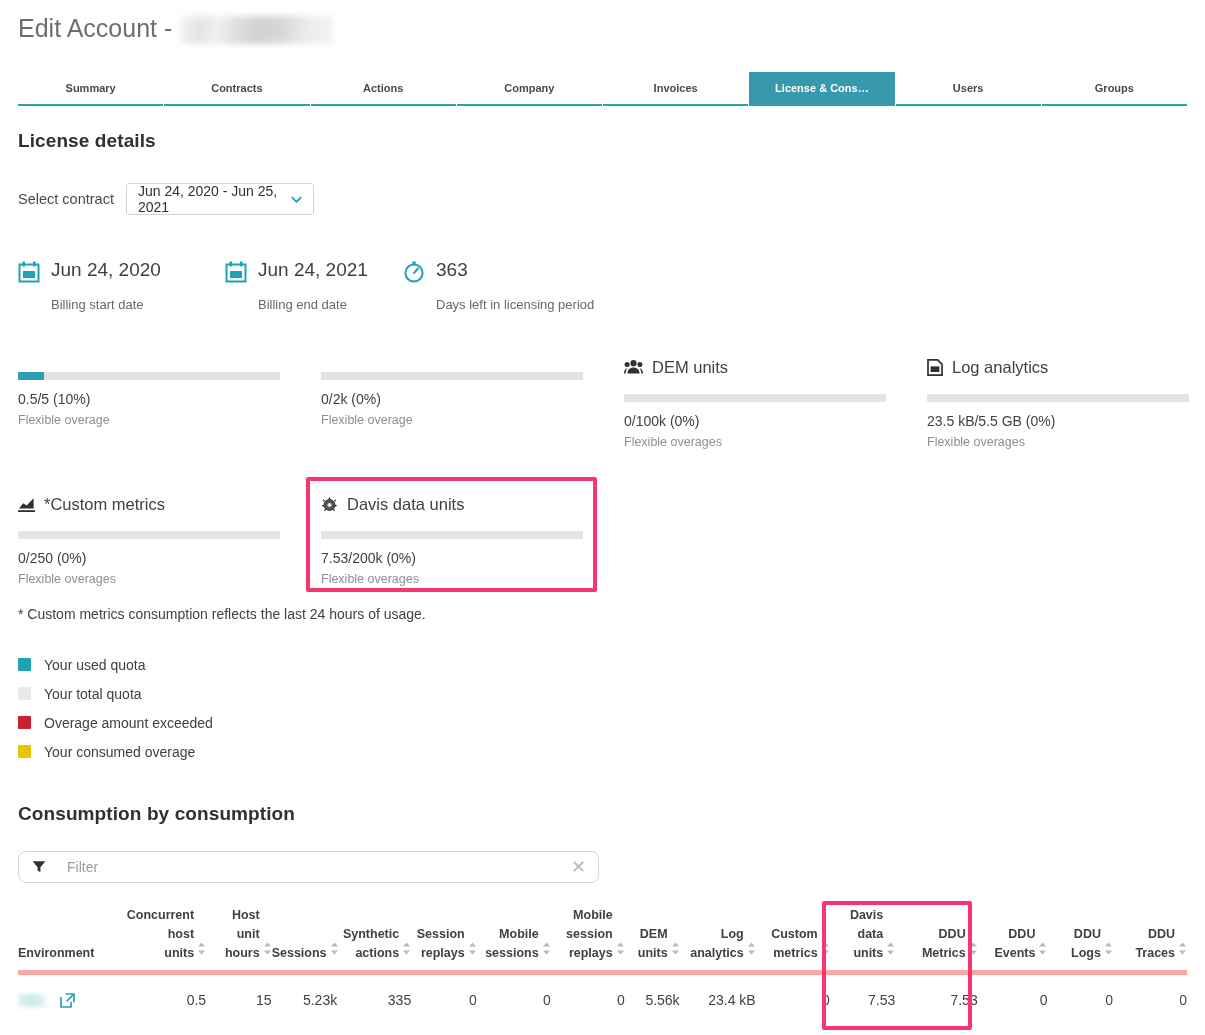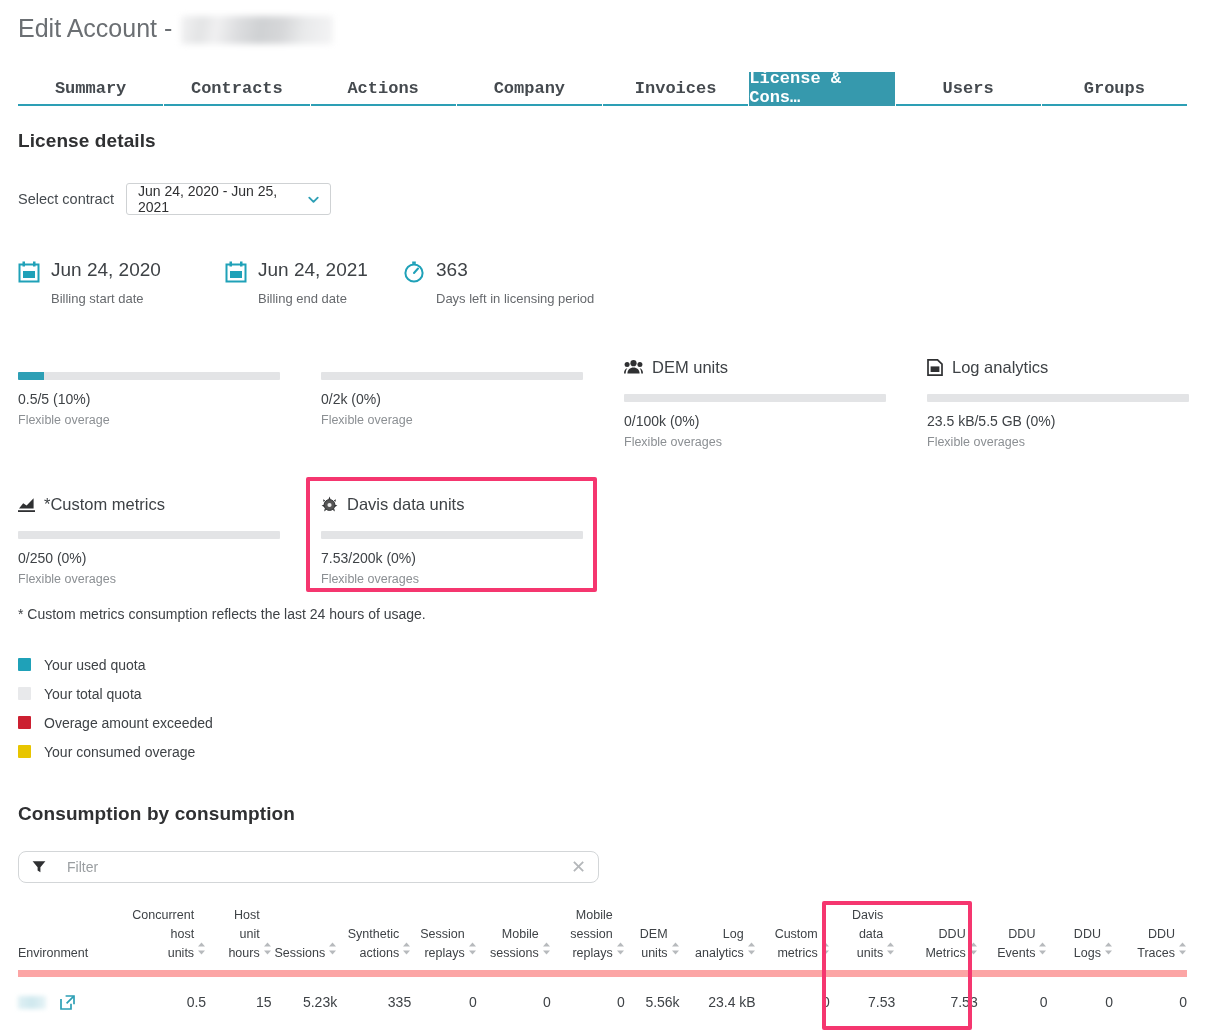--- a/index.html
+++ b/index.html
@@ -32,26 +32,25 @@
 
   
   .tabbar {
     position: absolute; left: 18px; top: 72px;
     width: 1169px; height: 34px;
     display: flex;
   }
   .tab {
     flex: 1 1 0;
     display: flex; align-items: center; justify-content: center;
-    font-size: 17px; font-weight: 600; color: #454a4f;
+    font-size: 11px; font-weight: 600; color: #454a4f;
     border-bottom: 2px solid #2d9fb5;
     margin-right: 1px;
     cursor: pointer;
     user-select: none;
-    font-family: Liberation Mono, monospace;
   }
   .tab:last-child { margin-right: 0; }
   .tab.active {
     background: #3699ad;
     color: #ffffff;
     border-bottom: 2px solid #3699ad;
   }
 
   
   .section-title {
@@ -62,42 +61,42 @@
   #license-details-title { left: 18px; top: 130px; }
   #consumption-title { left: 18px; top: 803px; }
 
   
   .contract-row {
     position: absolute; left: 18px; top: 183px;
     display: flex; align-items: center; gap: 12px;
   }
   .contract-label { font-size: 14.5px; color: #454a4f; }
   .contract-select {
-    width: 205px; height: 32px;
+    width: 188px; height: 32px;
     border: 1px solid #cfd2d4; border-radius: 3px;
     background: #fff;
     display: flex; align-items: center;
     padding: 0 9px 0 11px;
     font-size: 14px; color: #2f3032;
     cursor: pointer;
     justify-content: space-between;
   }
   .chev { color: #2d9fb5; flex: 0 0 auto; display: flex; }
 
   
   .billing-row {
     position: absolute; left: 18px; top: 258px;
     display: flex; gap: 0;
   }
   .billing-item { display: flex; gap: 11px; align-items: flex-start; }
   .billing-item.i0 { width: 207px; }
   .billing-item.i1 { width: 178px; }
   .billing-ico { flex: 0 0 auto; margin-top: 3px; }
   .billing-val { font-size: 19px; color: #3e4246; line-height: 23px; font-weight: 400; }
-  .billing-lab { font-size: 13px; color: #66696d; margin-top: 10px; }
+  .billing-lab { font-size: 13px; color: #66696d; margin-top: 16px; }
 
   
   .card {
     position: absolute;
     width: 262px;
   }
   .card-head { display: flex; align-items: center; gap: 9px; height: 22px; }
   .card-title { font-size: 16.5px; color: #3e4246; font-weight: 400; white-space: nowrap; }
   .bar-track {
     margin-top: 16px;
@@ -162,26 +161,26 @@
     padding: 0 2px;
   }
 
   
   .table {
     position: absolute; left: 18px; top: 906px;
     width: 1169px;
   }
   table { border-collapse: collapse; width: 1169px; table-layout: fixed; }
   th {
-    font-size: 12.5px; font-weight: 400; color: #3e4246;
+    font-size: 12.5px; font-weight: 700; color: #3e4246;
     vertical-align: bottom;
     text-align: right;
     padding: 0 0 7px 0;
     line-height: 19px;
-    border-bottom: 7px solid #fca5a5;
+    border-bottom: 5px solid #fca5a5;
     white-space: normal;
   }
   th.env-col { text-align: left; overflow: visible; }
   th .hdr { display: inline-flex; align-items: flex-end; gap: 3px; justify-content: flex-end; }
   th .hdr-text { display: block; }
   .sort-ico { flex: 0 0 auto; padding-bottom: 2px; }
   td {
     font-size: 14px; color: #3e4246;
     text-align: right;
     padding: 17px 0 16px 0;

